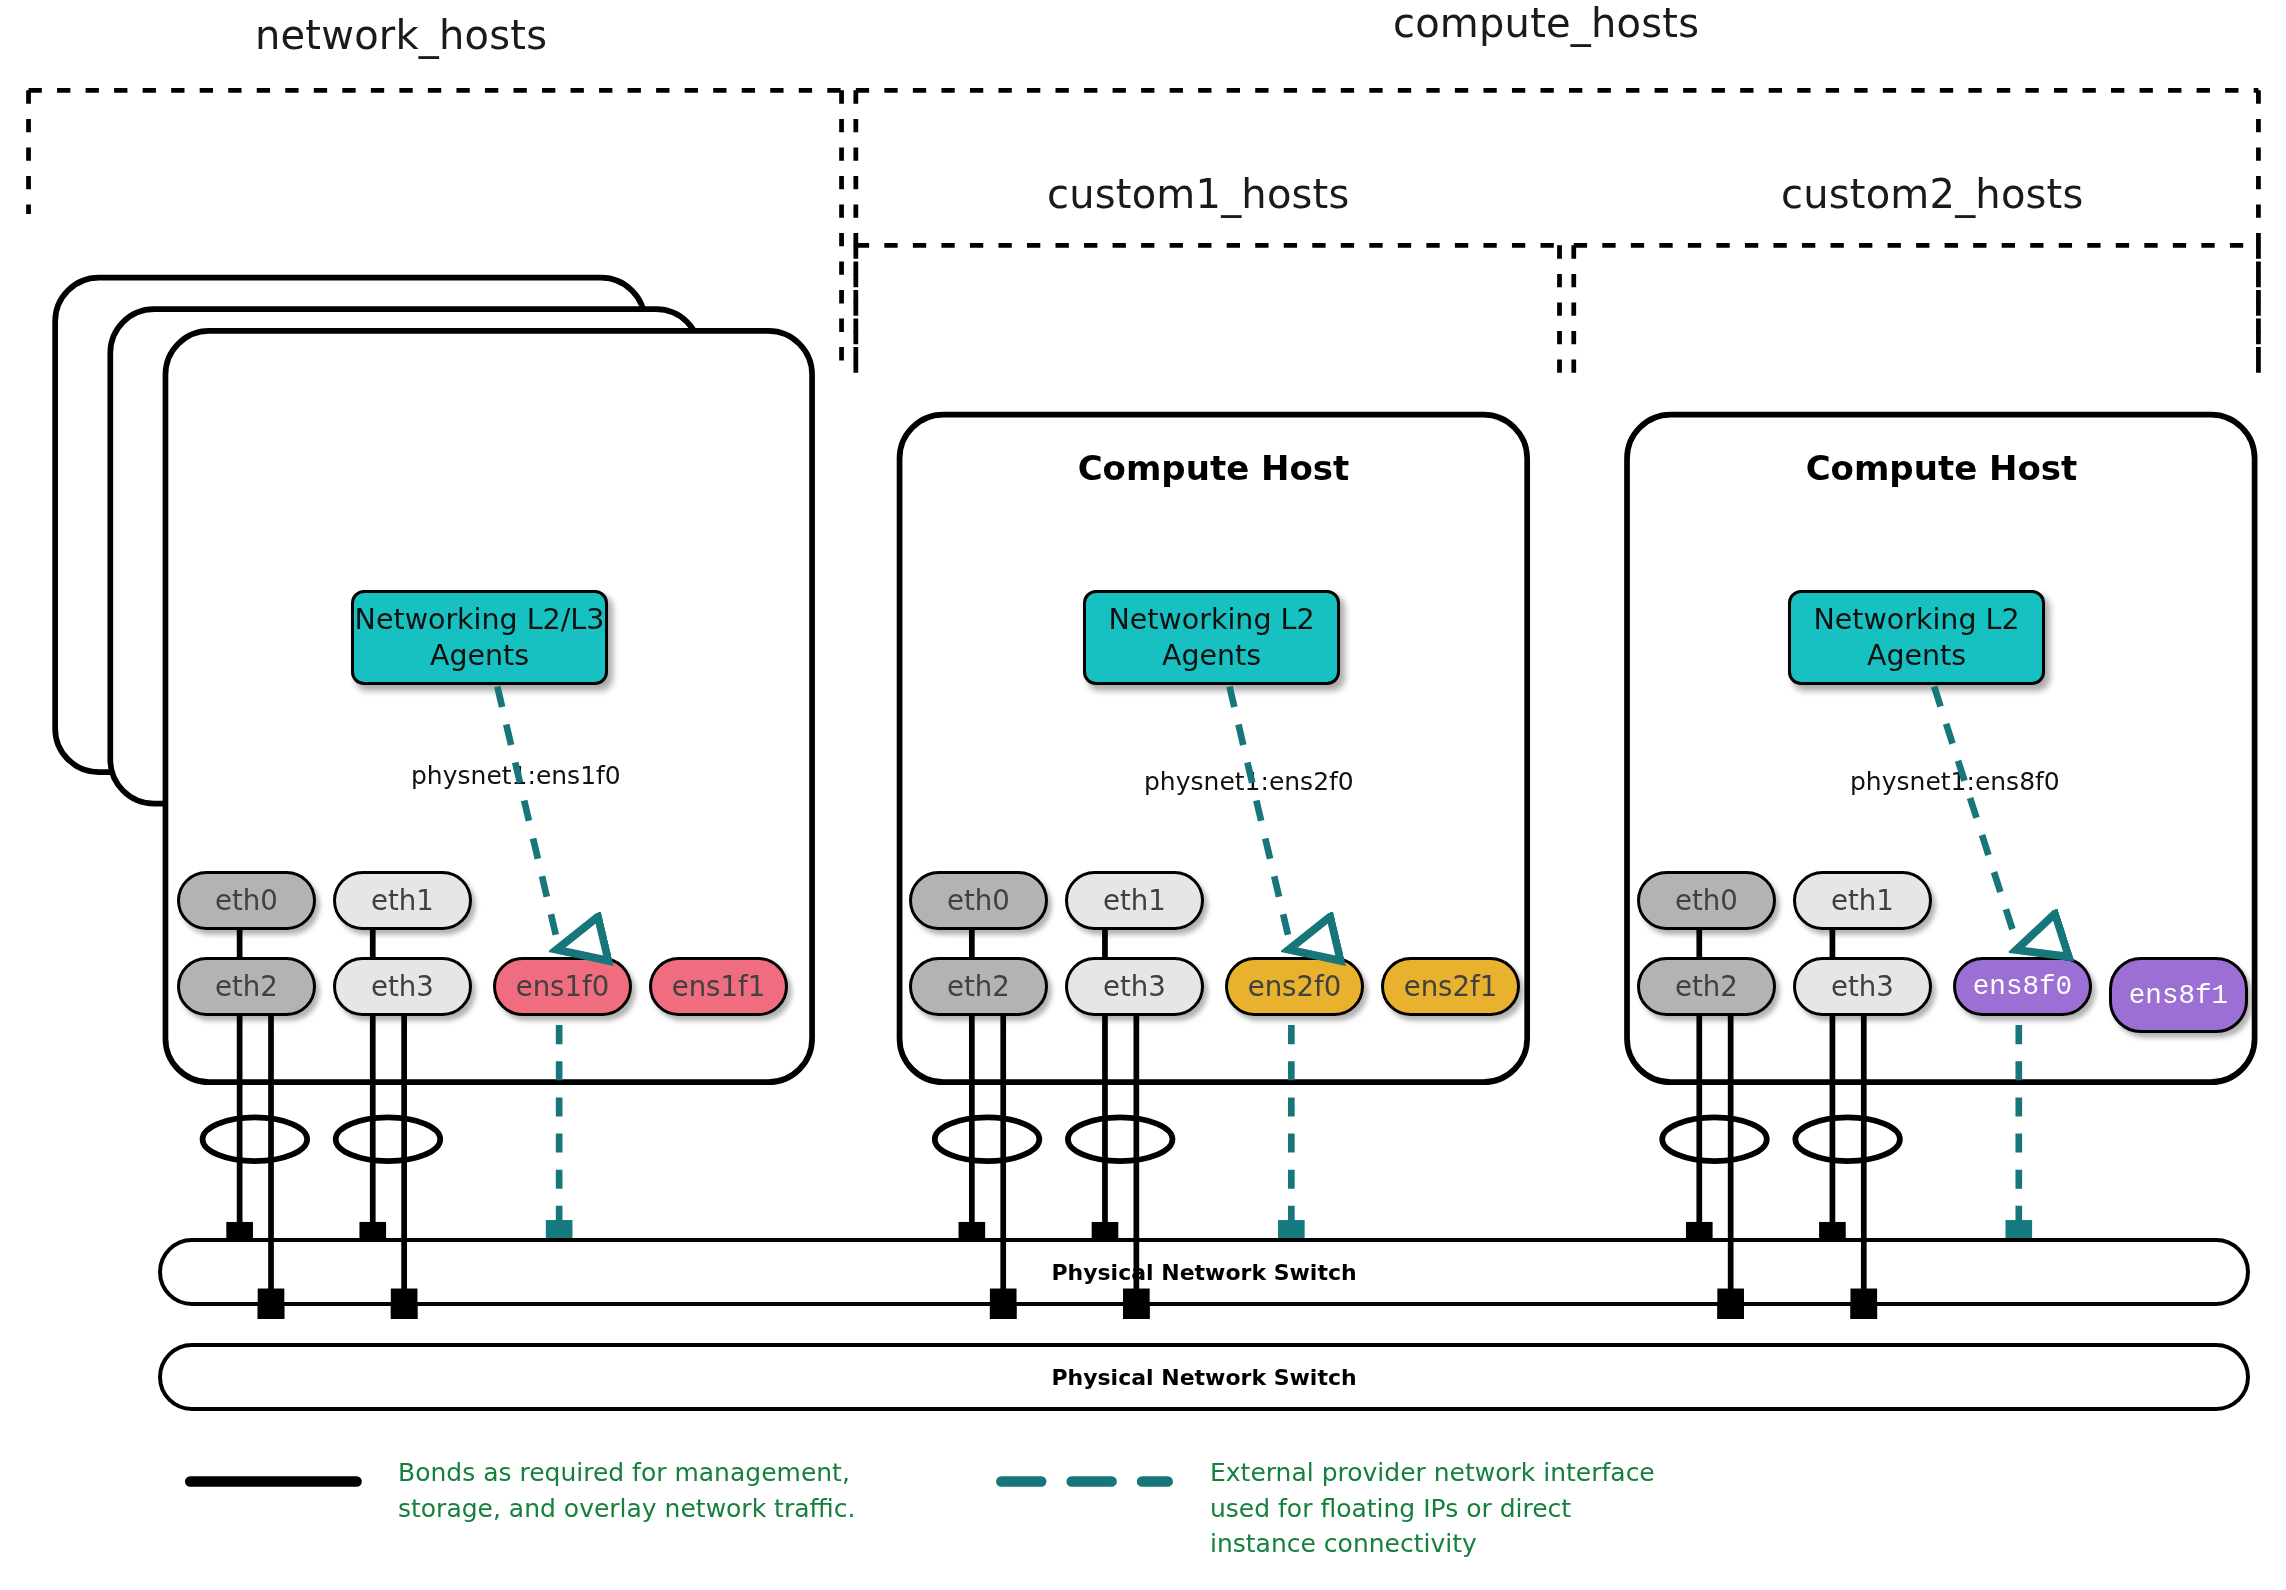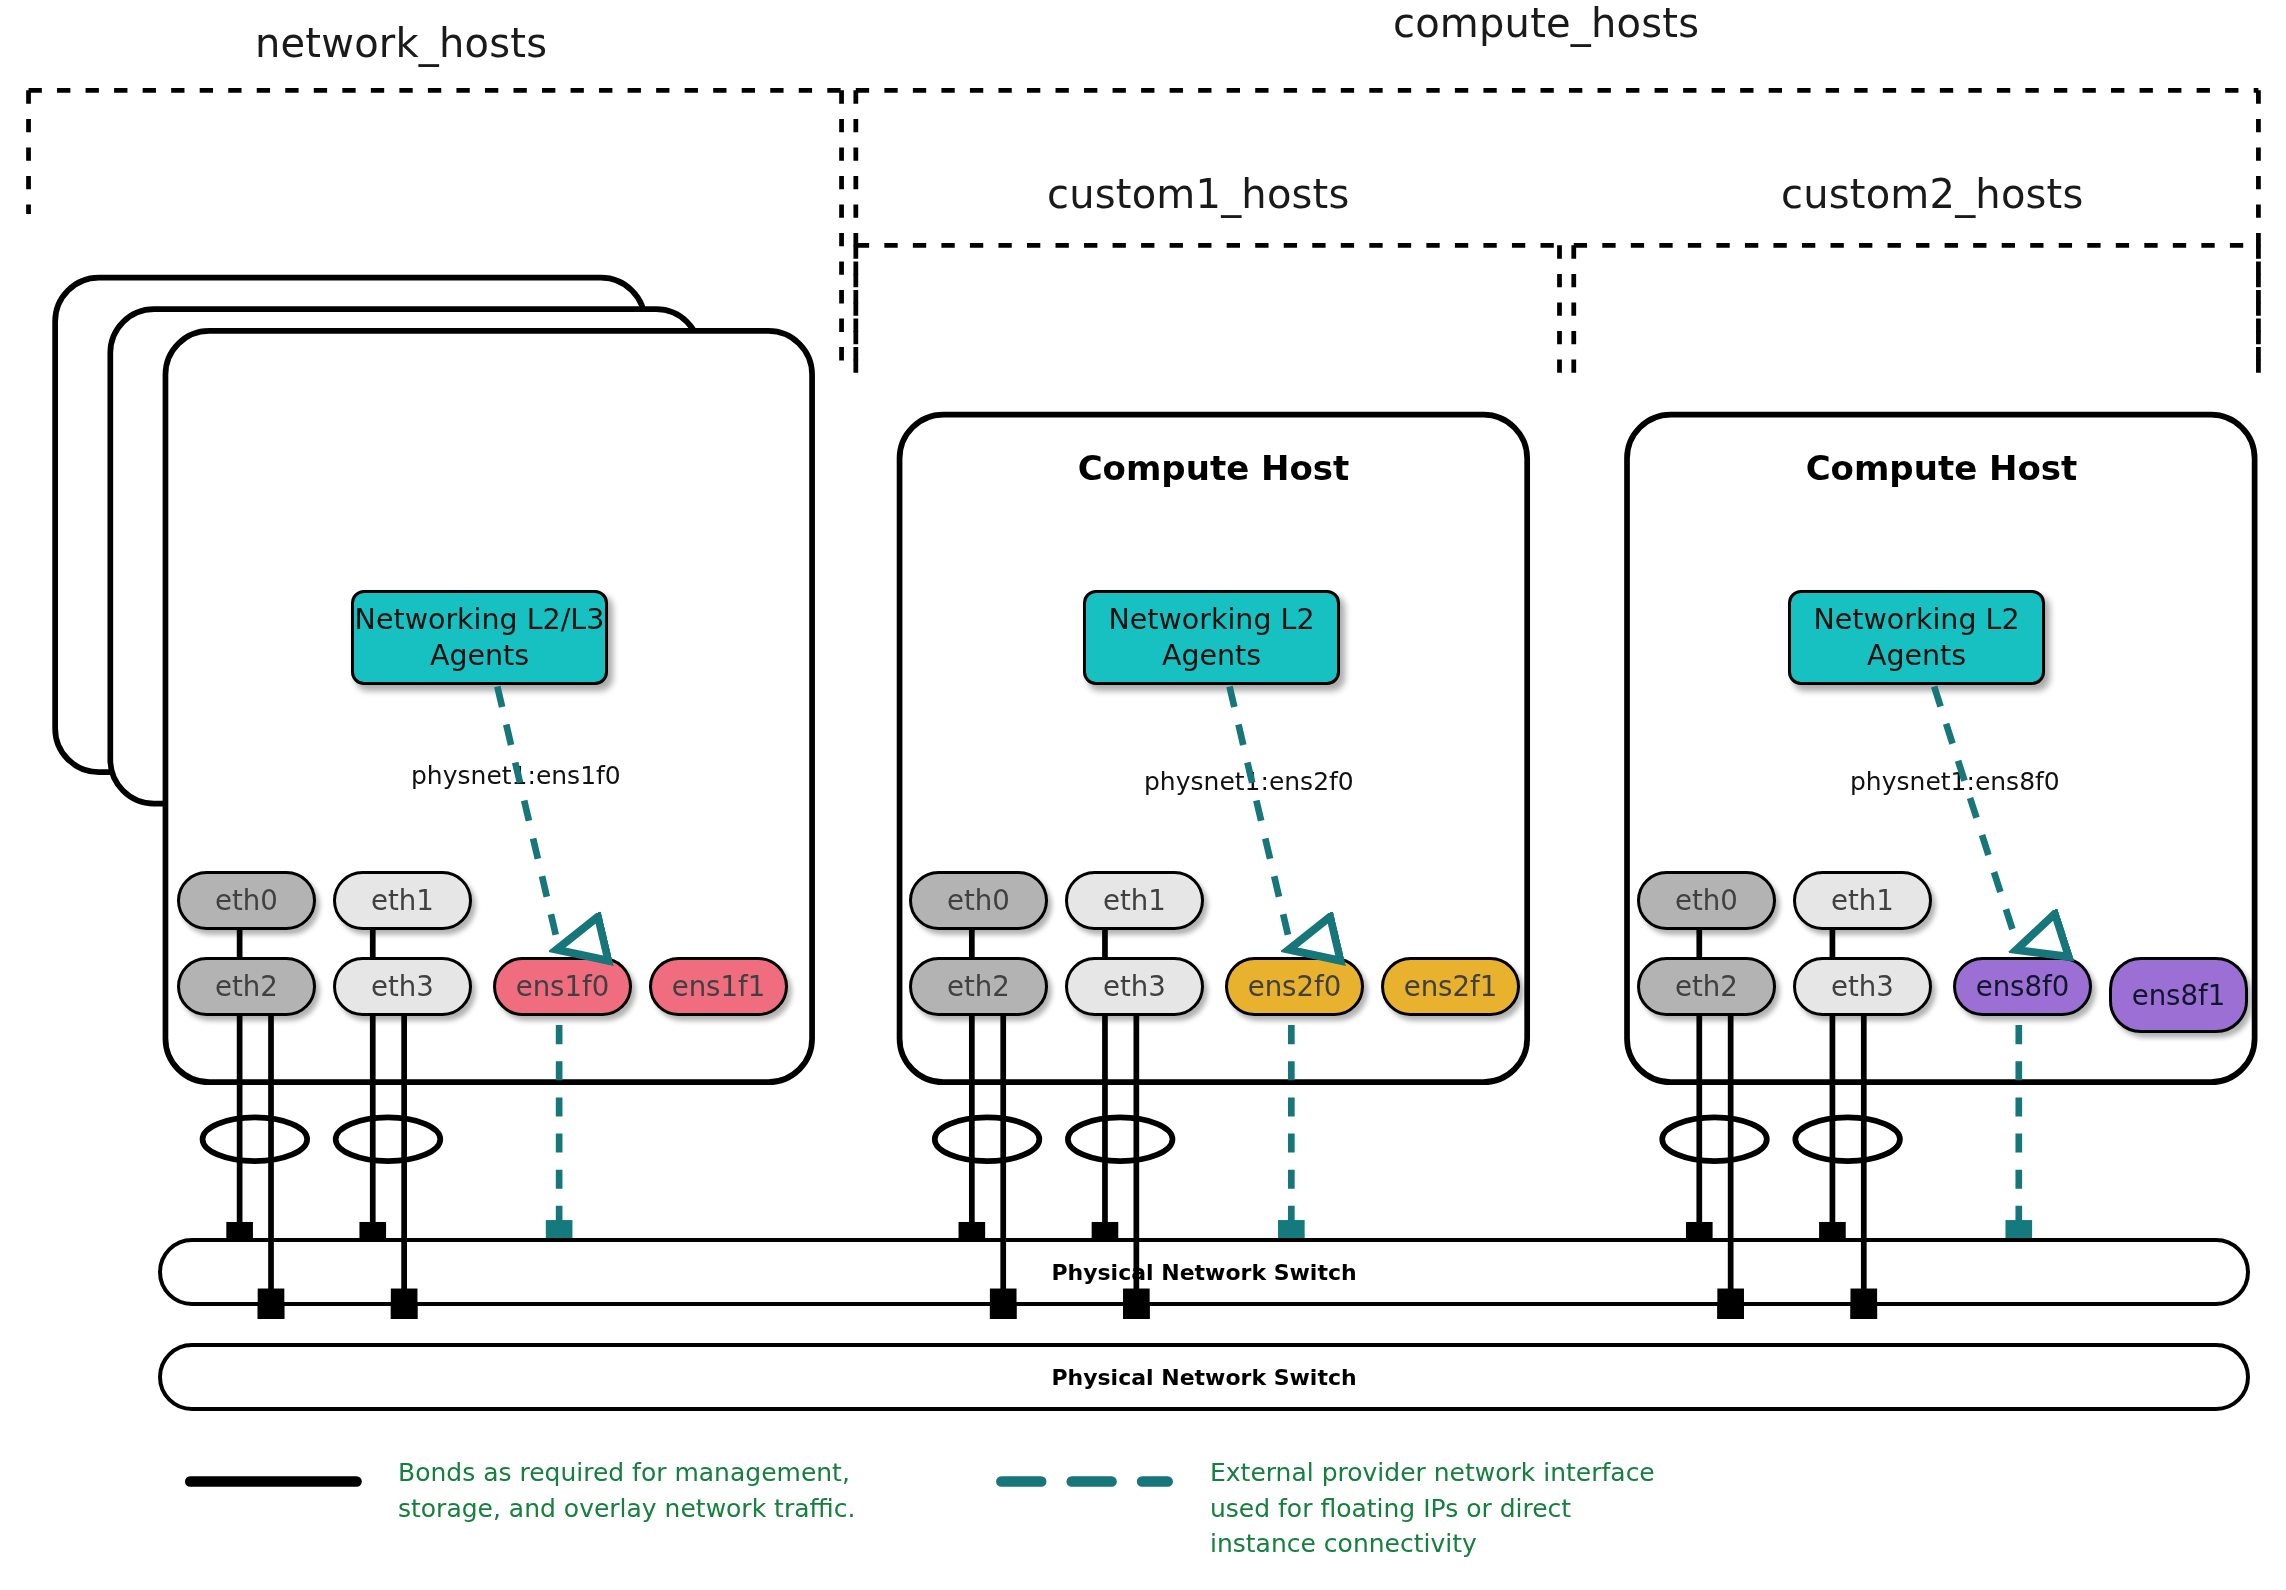--- a/index.html
+++ b/index.html
@@ -35,21 +35,21 @@
   
   .nic{
     position:absolute;box-sizing:border-box;
     border:3.8px solid #000;border-radius:32px;
     display:flex;align-items:center;justify-content:center;
     font-size:27.6px;color:#404040;
     box-shadow:3.8px 4.8px 5.7px rgba(0,0,0,.3);
   }
   .nic.light{background:#e6e6e6;}
   .nic.dark{background:#b3b3b3;}
-  .nic.white-txt{color:#0f172a;}
+  .nic.white-txt{color:#ffffff;font-family:Liberation Mono, monospace;}
 
   
   .physnet{font-size:25px;color:#111;}
 
   
   .switch{
     position:absolute;box-sizing:border-box;
     border:4.8px solid #000;border-radius:38px;background:#fff;
     display:flex;align-items:center;justify-content:center;
     font-size:22px;font-weight:bold;color:#000;
@@ -67,21 +67,21 @@
 
     <path d="M 30 95 L 885 95 M 30 95 L 30 225 M 885 95 L 885 385" fill="none" stroke="#000" stroke-width="5" stroke-dasharray="14 16"></path>
 
     <path d="M 900 95 L 2375 95 M 900 95 L 900 385 M 2375 95 L 2375 385" fill="none" stroke="#000" stroke-width="5" stroke-dasharray="14 16"></path>
 
     <path d="M 900 258 L 1640 258 M 900 258 L 900 400 M 1640 258 L 1640 400" fill="none" stroke="#000" stroke-width="5" stroke-dasharray="14 16"></path>
 
     <path d="M 1655 258 L 2375 258 M 1655 258 L 1655 400 M 2375 258 L 2375 400" fill="none" stroke="#000" stroke-width="5" stroke-dasharray="14 16"></path>
   </svg>
 
-  <div class="txt grp-label" style="left:255px;top:12.4px;margin-top:8px;">network_hosts</div>
+  <div class="txt grp-label" style="left:255px;top:12.4px;">network_hosts</div>
   <div class="txt grp-label" style="left:1393px;top:0px;">compute_hosts</div>
   <div class="txt grp-label" style="left:1047px;top:171px;">custom1_hosts</div>
   <div class="txt grp-label" style="left:1781px;top:171px;">custom2_hosts</div>
 
   <svg class="layer" viewBox="0 0 2404 1672" width="2286" height="1590">
 
     <rect x="58" y="292" width="620" height="520" rx="46" ry="46" fill="#fff" stroke="#000" stroke-width="6"></rect>
     <rect x="116" y="325" width="620" height="520" rx="46" ry="46" fill="#fff" stroke="#000" stroke-width="6"></rect>
     <rect x="174" y="348" width="680" height="790" rx="46" ry="46" fill="#fff" stroke="#000" stroke-width="6"></rect>
     <rect x="946" y="436" width="660" height="702" rx="46" ry="46" fill="#fff" stroke="#000" stroke-width="6"></rect>

